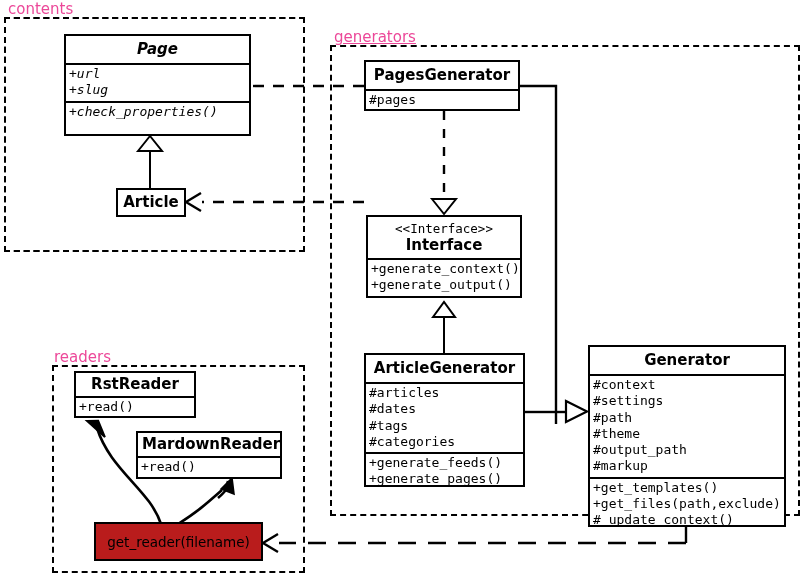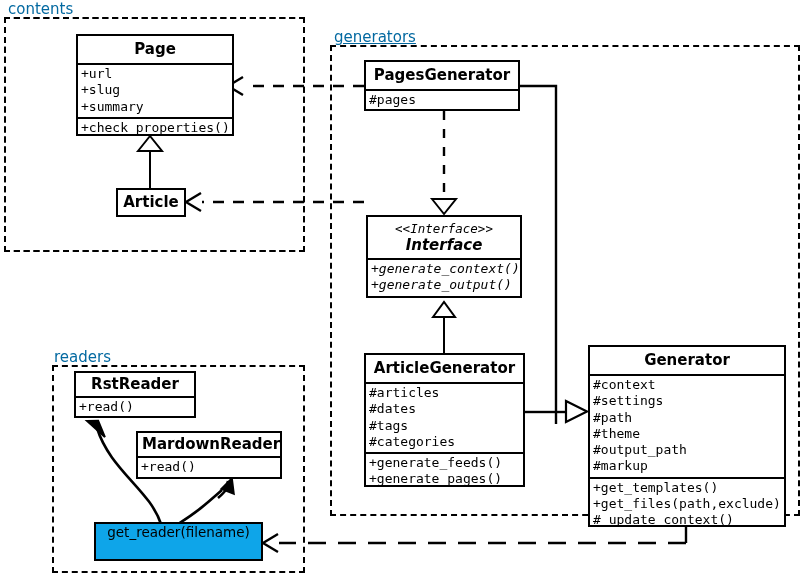--- a/index.html
+++ b/index.html
@@ -4,34 +4,34 @@
 <style>
   html,body{margin:0;padding:0;background:#ffffff;}
   body{width:803px;height:579px;position:relative;overflow:hidden;
        font-family:"DejaVu Sans","Liberation Sans",sans-serif;color:#000;}
   #canvas{position:absolute;left:0;top:0;width:803px;height:579px;}
   svg.layer{position:absolute;left:0;top:0;width:803px;height:579px;pointer-events:none;}
 
   
   .pkg{position:absolute;box-sizing:border-box;background:transparent;}
   .pkg-label{position:absolute;font-size:15px;line-height:15px;white-space:nowrap;
-             color:#0369a1;background:#fff;padding:0 2px;font-family:"DejaVu Sans","Liberation Sans",sans-serif;}
+             color:#ec4899;background:#fff;padding:0 2px;font-family:"DejaVu Sans","Liberation Sans",sans-serif;}
 
   
   .uml{position:absolute;box-sizing:border-box;border:2px solid #000;background:#fff;}
   .uml .title{font-weight:bold;font-size:15px;text-align:center;padding:5px 4px 6px 4px;
               line-height:16px;white-space:nowrap;}
   .uml .title .stereo{display:block;font-weight:normal;font-size:12.5px;
               font-family:"DejaVu Sans Mono","Liberation Mono",monospace;line-height:15px;padding-bottom:1px;}
   .uml .sep{border-top:2px solid #000;height:0;font-size:0;line-height:0;}
   .uml .compart{padding:1px 2px 2px 3px;}
   .uml .compart div{font-family:"DejaVu Sans Mono","Liberation Mono",monospace;
               font-size:13px;line-height:16.3px;white-space:nowrap;}
-  .plain{position:absolute;box-sizing:border-box;border:2px solid #000;background:#0ea5e9;
-         display:flex;justify-content:center;}
+  .plain{position:absolute;box-sizing:border-box;border:2px solid #000;background:#b91c1c;
+         display:flex;align-items:center;justify-content:center;}
   .plain span{font-size:13.5px;white-space:nowrap;}
 </style>
 </head>
 <body>
 
 <div id="canvas">
 
   <div class="pkg" style="left:4px;top:17px;width:301px;height:235px;
               border:2px dashed #000;border-style:dashed;"></div>
   <div class="pkg" style="left:4px;top:17px;width:301px;height:235px;border:2px dashed #000;
@@ -108,47 +108,46 @@
       <path d="M88,420 L99,421 L104,438 z" fill="#000" stroke="#000" stroke-width="2" transform="rotate(-6 96 429)"></path>
     </g>
 
     <g>
       <path d="M178,524 C197,512 205,505 222,490" fill="none" stroke="#000" stroke-width="2.6"></path>
       <path d="M218,498 C226,491 226,491 228,481" fill="none" stroke="#000" stroke-width="2.6"></path>
       <path d="M221,489 L232,478 L234,494 z" fill="#000" stroke="#000" stroke-width="1.6"></path>
     </g>
   </svg>
 
-  <div class="uml" style="left:76px;top:34px;width:158px;height:102px;">
+  <div class="uml" style="left:64px;top:34px;width:187px;height:102px;font-style:italic;">
     <div class="title">Page</div>
     <div class="sep"></div>
     <div class="compart">
       <div>+url</div>
       <div>+slug</div>
-      <div>+summary</div>
     </div>
     <div class="sep"></div>
     <div class="compart">
       <div>+check_properties()</div>
     </div>
   </div>
 
   <div class="uml" style="left:116px;top:188px;width:70px;height:29px;">
     <div class="title" style="padding:4px 4px 4px 4px;">Article</div>
   </div>
 
   <div class="uml" style="left:364px;top:60px;width:156px;height:51px;">
     <div class="title">PagesGenerator</div>
     <div class="sep"></div>
     <div class="compart">
       <div>#pages</div>
     </div>
   </div>
 
-  <div class="uml" style="left:366px;top:215px;width:156px;height:83px;font-style:italic;">
+  <div class="uml" style="left:366px;top:215px;width:156px;height:83px;">
     <div class="title" style="padding:4px 4px 5px 4px;">
       <span class="stereo">&lt;&lt;Interface&gt;&gt;</span>
       <span>Interface</span>
     </div>
     <div class="sep"></div>
     <div class="compart">
       <div>+generate_context()</div>
       <div>+generate_output()</div>
     </div>
   </div>

